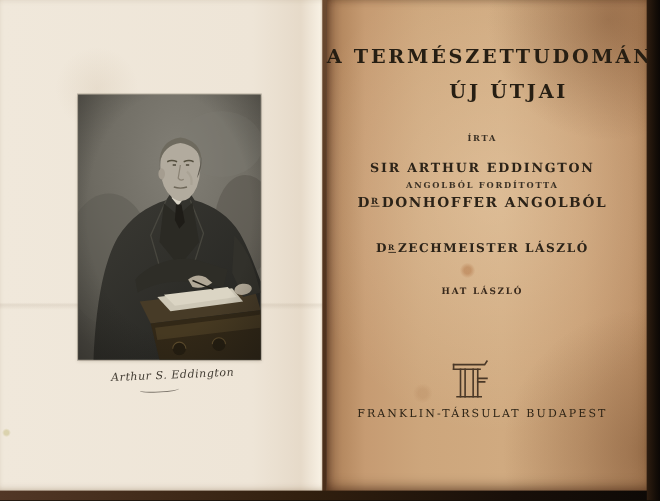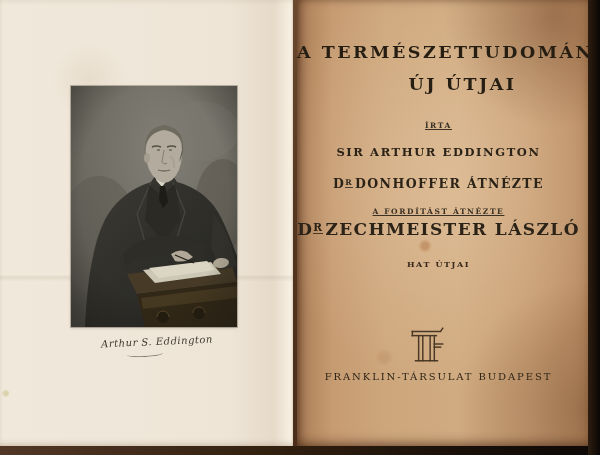--- a/index.html
+++ b/index.html
@@ -57,27 +57,27 @@
     box-shadow:
       inset 0 -9px 11px -5px rgba(60,30,12,.55),
       inset 0 6px 8px -6px rgba(70,40,20,.35),
       inset 5px 0 9px -4px rgba(55,28,10,.55);
   }
   .titleblock{position:absolute;left:297px;top:0;width:283px;height:447px;color:#2c2318;}
   .tline{position:absolute;left:0;width:100%;text-align:center;white-space:nowrap;}
   .title-main{font-size:17.5px;font-weight:bold;letter-spacing:2.5px;color:#261e13;}
   .t1{top:42px;}
   .t2{top:74px;margin-left:24px;}
-  .lbl{font-size:7.5px;font-weight:bold;letter-spacing:1.6px;color:#3a3024;text-decoration:underline;}
+  .lbl{font-size:7.5px;font-weight:bold;letter-spacing:1.6px;color:#3a3024;}
   .l-irta{top:121px;}
   .author{top:145px;font-size:11.5px;font-weight:bold;letter-spacing:1.6px;}
   .l-ford{top:164px;}
   .bigname{top:176px;font-size:12.5px;font-weight:bold;letter-spacing:1.4px;}
   .l-atn{top:207px;}
-  .reviewer{top:219px;font-size:17px;font-weight:bold;letter-spacing:1.4px;}
+  .reviewer{top:219px;font-size:11px;font-weight:bold;letter-spacing:1.4px;}
   .plates{top:259px;font-size:8px;font-weight:bold;letter-spacing:1.6px;color:#38291c;}
   .dr-sup{font-size:.62em;vertical-align:.35em;margin-right:2px;border-bottom:1px solid rgba(44,35,24,.8);}
   .monogram{position:absolute;left:111px;top:321px;width:38px;height:46px;}
   .monogram svg{display:block;width:100%;height:100%;}
   .publisher{top:371px;font-size:10px;font-weight:normal;letter-spacing:1.9px;color:#2e2416;}
 
   
   .edge-bottom{
     position:absolute;left:0;top:446px;width:600px;height:9px;
     background:linear-gradient(to right,#523726,#32200f 45%,#180f09 78%,#0d0906);
@@ -159,26 +159,26 @@
   <div class="gutter-seam"></div>
 
   <div class="page-right"></div>
   <div class="titleblock">
     <div class="tline title-main t1">A TERMÉSZETTUDOMÁNY</div>
     <div class="tline title-main t2">ÚJ ÚTJAI</div>
 
     <div class="tline lbl l-irta">ÍRTA</div>
     <div class="tline author">SIR ARTHUR EDDINGTON</div>
 
-    <div class="tline bigname"><span>D</span><span class="dr-sup">R</span><span>DONHOFFER ÁTNÉZTE</span></div>
-
-    <div class="tline lbl l-atn">A FORDÍTÁST ÁTNÉZTE</div>
+    <div class="tline lbl l-ford">ANGOLBÓL FORDÍTOTTA</div>
+    <div class="tline bigname"><span>D</span><span class="dr-sup">R</span><span>DONHOFFER ANGOLBÓL</span></div>
+
     <div class="tline reviewer"><span>D</span><span class="dr-sup">R</span><span>ZECHMEISTER LÁSZLÓ</span></div>
 
-    <div class="tline plates">HAT ÚTJAI</div>
+    <div class="tline plates">HAT LÁSZLÓ</div>
 
     <div class="monogram">
       <svg viewBox="0 0 36 44">
         <g stroke="#4a3827" stroke-width="1.4" fill="none" stroke-linecap="square">
           <path d="M4,10 L31,10 L33,7"></path>
           <path d="M4,14 L27,14"></path>
           <path d="M4,10 L4,14"></path>
           <path d="M10,14 L10,38"></path>
           <path d="M14,14 L14,38"></path>
           <path d="M7,38 L17,38"></path>

